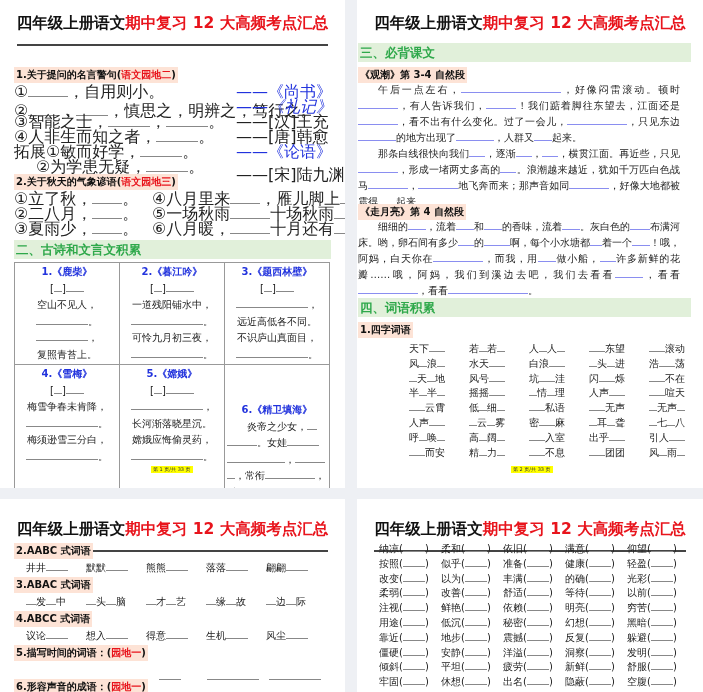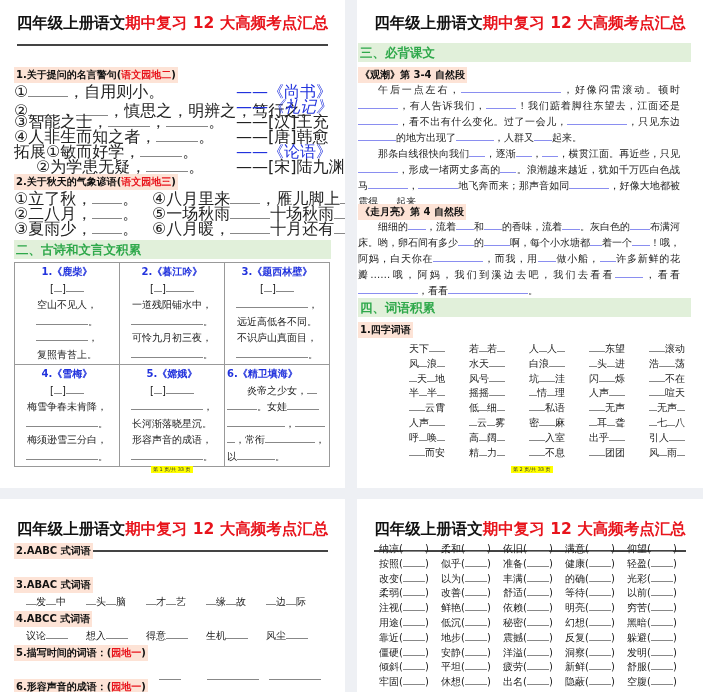--- a/index.html
+++ b/index.html
@@ -50,21 +50,21 @@
   <div class="line" style="left:14px; top:115px;"><span>③智能之士，</span><span class="blank" style="width:42px"></span>，<span class="blank" style="width:42px"></span><span>。</span></div>
   <div class="line" style="left:236px; top:115px;">——[汉]王充</div>
 
   <div class="line" style="left:14px; top:130px;"><span>④人非生而知之者，</span><span class="blank" style="width:42px"></span><span>。</span></div>
   <div class="line" style="left:236px; top:130px;">——[唐]韩愈</div>
 
   <div class="line" style="left:14px; top:145px;"><span>拓展①敏而好学，</span><span class="blank" style="width:42px"></span><span>。</span></div>
   <div class="line blue" style="left:236px; top:145px;">——《论语》</div>
 
   <div class="line" style="left:36px; top:160px;"><span>②为学患无疑，</span><span class="blank" style="width:42px"></span><span>。</span></div>
-  <div class="line" style="left:236px; top:160px;">——[宋]陆九渊</div>
+  <div class="line" style="left:236px; top:168px;">——[宋]陆九渊</div>
 
   <div class="sub" style="top:174px;"><span>2.关于秋天的气象谚语(</span><span class="red">语文园地三</span><span>)</span></div>
 
   <div class="line" style="left:14px; top:192px;"><span>①立了秋，</span><span class="blank" style="width:30px"></span>。</div>
   <div class="line" style="left:14px; top:207px;"><span>②二八月，</span><span class="blank" style="width:30px"></span>。</div>
   <div class="line" style="left:14px; top:222px;"><span>③夏雨少，</span><span class="blank" style="width:30px"></span>。</div>
   <div class="line" style="left:152px; top:192px;"><span>④八月里来</span><span class="blank" style="width:30px"></span><span>，雁儿脚上</span><span class="blank" style="width:30px"></span>。</div>
   <div class="line" style="left:152px; top:207px;"><span>⑤一场秋雨</span><span class="blank" style="width:40px"></span><span>十场秋雨</span><span class="blank" style="width:30px"></span>。</div>
   <div class="line" style="left:152px; top:222px;"><span>⑥八月暖，</span><span class="blank" style="width:40px"></span><span>十月还有</span><span class="blank" style="width:30px"></span>。</div>
 
@@ -105,25 +105,25 @@
         <div>梅雪争春未肯降，</div>
         <div><span class="blank" style="width:72px"></span>。</div>
         <div>梅须逊雪三分白，</div>
         <div><span class="blank" style="width:72px"></span>。</div>
       </td>
       <td>
         <div class="ptitle">5.《嫦娥》</div>
         <div>[<span class="blank" style="width:8px"></span>]<span class="blank" style="width:28px"></span></div>
         <div><span class="blank" style="width:72px"></span>，</div>
         <div>长河渐落晓星沉。</div>
-        <div>形容声音的成语，</div>
+        <div>嫦娥应悔偷灵药，</div>
         <div><span class="blank" style="width:72px"></span>。</div>
       </td>
       <td style="text-align:left;">
-        <div class="ptitle" style="">6.《精卫填海》</div>
+        <div class="ptitle" style="text-align:center;margin-top:36px;">6.《精卫填海》</div>
         <div style="padding-left:20px;"><span>炎帝之少女，</span><span class="blank" style="width:10px"></span></div>
         <div><span class="blank" style="width:30px"></span><span>。女娃</span><span class="blank" style="width:32px"></span></div>
         <div><span class="blank" style="width:58px"></span>，<span class="blank" style="width:30px"></span></div>
         <div><span class="blank" style="width:8px"></span><span>，常衔</span><span class="blank" style="width:50px"></span>，</div>
         <div><span>以</span><span class="blank" style="width:38px"></span>。</div>
       </td>
     </tr>
   </tbody>
     </table>
 
@@ -196,20 +196,27 @@
     </div>
 
   <div class="footer-mark" style="left:154px; top:466px;">第 2 页/共 33 页</div>
 </div>
 
 <div class="page" id="p3">
   <div class="title" style="top:21px;">
     <span class="t-wrap"><span class="black">四年级上册语文</span><span class="red">期中复习 12 大高频考点汇总</span></span>
   </div>
   <div class="sub" style="top:44px;text-align:right;">2.AABC 式词语</div>
+  <div class="grid" id="aabc-grid" style="top:62px; left:26px; width:300px;">
+      <span>井井<span class="g-blank" style="width: 22px;"></span></span>
+      <span>默默<span class="g-blank" style="width: 22px;"></span></span>
+      <span>熊熊<span class="g-blank" style="width: 22px;"></span></span>
+      <span>落落<span class="g-blank" style="width: 22px;"></span></span>
+      <span>翩翩<span class="g-blank" style="width: 22px;"></span></span>
+    </div>
 
   <div class="sub" style="top:78px;">3.ABAC 式词语</div>
   <div class="grid" id="abac-grid" style="top:96px; left:26px; width:300px;">
       <span><span class="g-blank" style="width: 10px;"></span>发<span class="g-blank" style="width: 10px;"></span>中</span>
       <span><span class="g-blank" style="width: 10px;"></span>头<span class="g-blank" style="width: 10px;"></span>脑</span>
       <span><span class="g-blank" style="width: 10px;"></span>才<span class="g-blank" style="width: 10px;"></span>艺</span>
       <span><span class="g-blank" style="width: 10px;"></span>缘<span class="g-blank" style="width: 10px;"></span>故</span>
       <span><span class="g-blank" style="width: 10px;"></span>边<span class="g-blank" style="width: 10px;"></span>际</span>
     </div>
 

